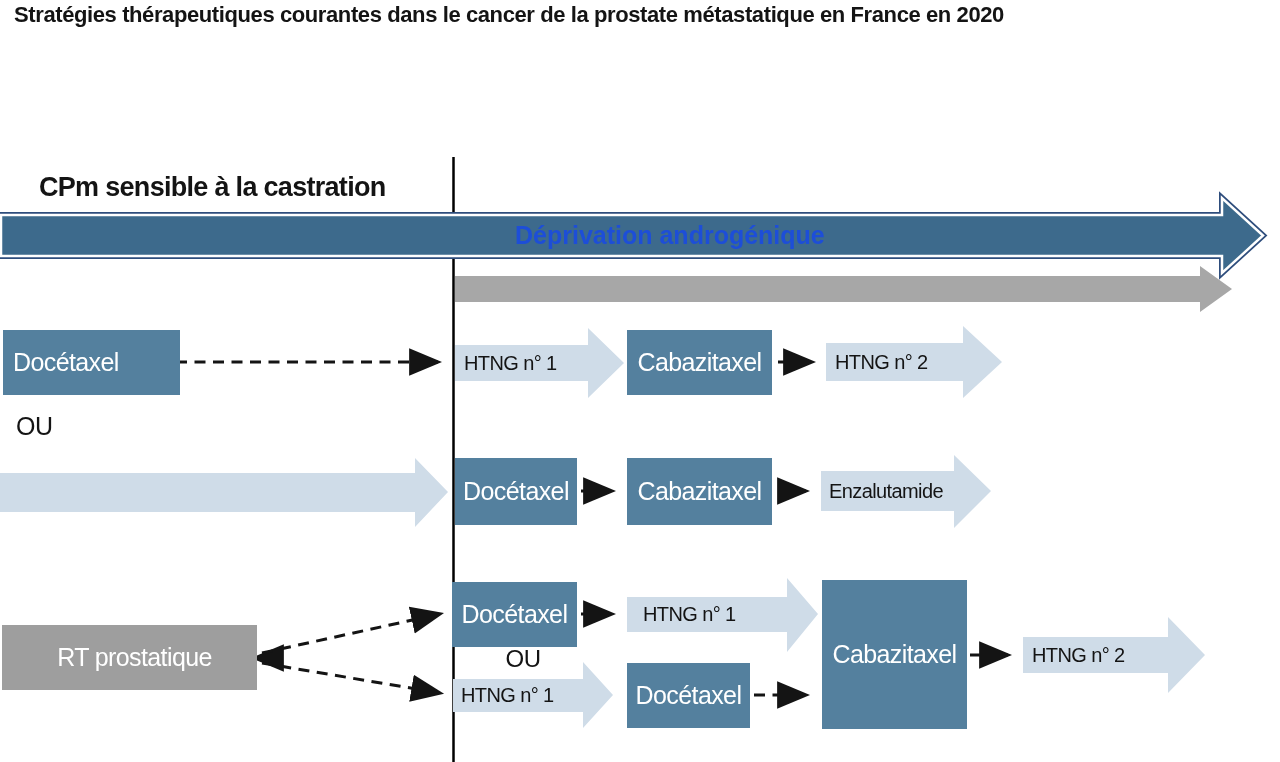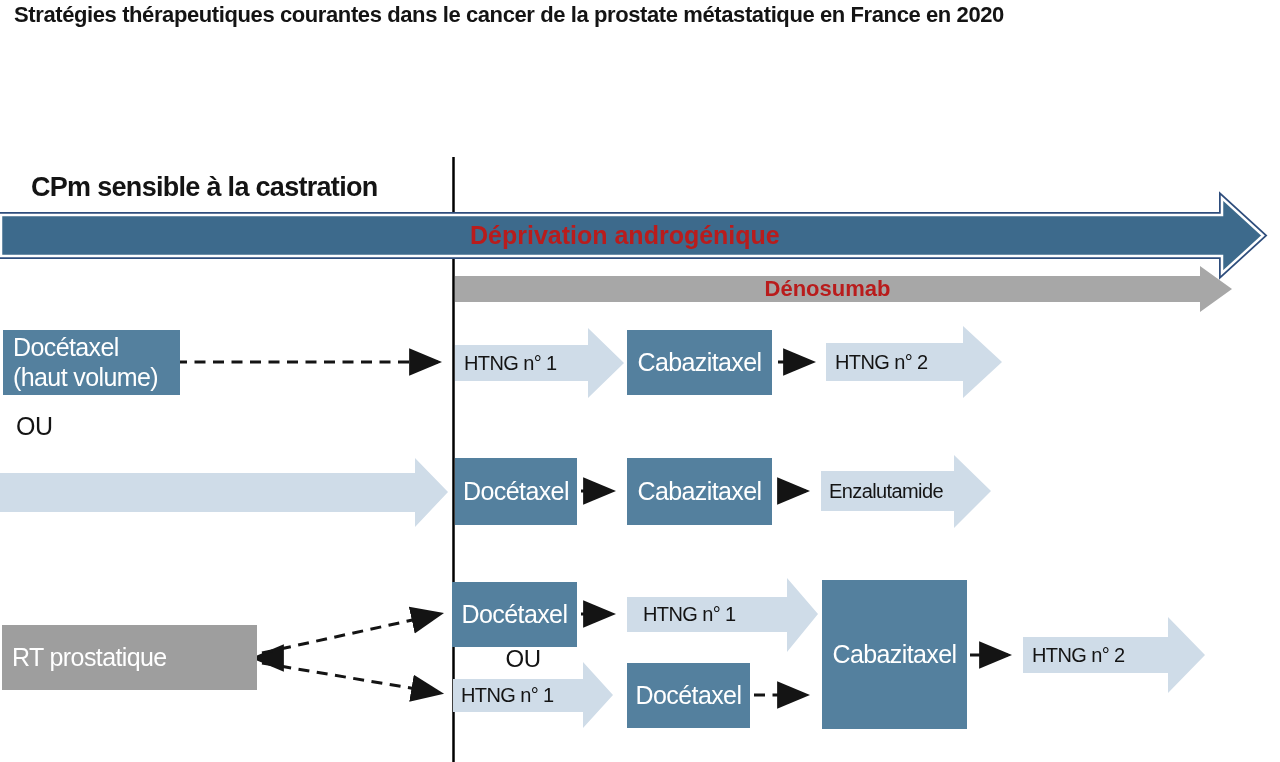--- a/index.html
+++ b/index.html
@@ -9,27 +9,27 @@
   html,body{margin:0;padding:0;background:#fff;}
   #stage{
     position:relative; width:1280px; height:762px; background:#fff;
     font-family:"Liberation Sans", sans-serif; color:var(--ink); overflow:hidden;
   }
   #overlay{position:absolute; left:0; top:0; width:1280px; height:762px; pointer-events:none;}
   .abs{position:absolute; white-space:nowrap;}
   .title{left:0; top:2px; width:1018px; text-align:center; font-size:22px; font-weight:bold; letter-spacing:-0.4px;}
   .hdr{font-size:27px; font-weight:bold; letter-spacing:-0.7px;}
   .lbl{display:flex; align-items:center; font-size:20px; letter-spacing:-0.6px; color:var(--ink);}
-  .bandlbl{display:flex; align-items:center; color:#b91c1c; font-weight:bold;}
+  .bandlbl{display:flex; align-items:center; color:#1d4ed8; font-weight:bold;margin-left:45px;}
   .box{
     display:flex; align-items:center; justify-content:center; text-align:right;
     background:var(--steel); color:#fff; font-size:25px; letter-spacing:-0.6px; line-height:1.18;
   }
   .box.start{flex-direction:column; align-items:flex-start; justify-content:center; padding-left:10px; text-align:left;}
-  .box.gray{background:var(--graybox);}
+  .box.gray{background:var(--graybox);align-items:center;}
   .or{font-size:25px; font-weight:normal; letter-spacing:-0.5px;}
   .it{font-style:italic;}
   svg .lightarrow{fill:var(--light);}
   svg .grayarrow{fill:var(--grayarrow);}
   svg .dash{stroke:var(--ink); stroke-width:3; fill:none; stroke-dasharray:11 7.5;}
   svg .solidline{stroke:#000; stroke-width:2.5;}
 </style>
 </head>
 <body>
 
@@ -66,28 +66,26 @@
     <line class="dash" x1="272" y1="658" x2="255" y2="658" marker-end="url(#ah)"></line>
     <line class="dash" x1="262" y1="653" x2="440" y2="614" marker-end="url(#ah)"></line>
     <line class="dash" x1="262" y1="663" x2="440" y2="693" marker-end="url(#ah)"></line>
     <line class="dash" x1="581" y1="614" x2="612" y2="614" marker-end="url(#ah)"></line>
     <line class="dash" x1="754" y1="695" x2="806" y2="695" marker-end="url(#ah)"></line>
     <line class="dash" x1="970" y1="655" x2="1008" y2="655" marker-end="url(#ah)"></line>
   </svg>
 
   <div class="abs title">Stratégies thérapeutiques courantes dans le cancer de la prostate métastatique en France en 2020</div>
 
-  <div class="abs hdr" style="left:31px; top:172px;">CPm sensible à la castration</div>
+  <div class="abs hdr" style="left:39px; top:172px;">CPm sensible à la castration</div>
 
   <div class="abs bandlbl" style="left:470px; top:215px; height:41px; font-size:25px;">Déprivation androgénique</div>
-  <div class="abs bandlbl" style="left:455px; top:276px; width:745px; height:26px; justify-content:center; font-size:22px;">Dénosumab</div>
 
   <div class="abs box start" style="left:3px; top:330px; width:167px; height:65px;">
     <span>Docétaxel</span>
-    <span>(haut volume)</span>
   </div>
   <div class="abs lbl" style="left:464px; top:345px; height:36px;">HTNG n° 1</div>
   <div class="abs box" style="left:627px; top:330px; width:145px; height:65px;">Cabazitaxel</div>
   <div class="abs lbl" style="left:835px; top:343px; height:38px;">HTNG n° 2</div>
 
   <div class="abs or" style="left:16px; top:412px;">OU</div>
 
   <div class="abs box" style="left:455px; top:458px; width:122px; height:67px;">Docétaxel</div>
   <div class="abs box" style="left:627px; top:458px; width:145px; height:67px;">Cabazitaxel</div>
   <div class="abs lbl" style="left:829px; top:471px; height:40px;">Enzalutamide</div>

